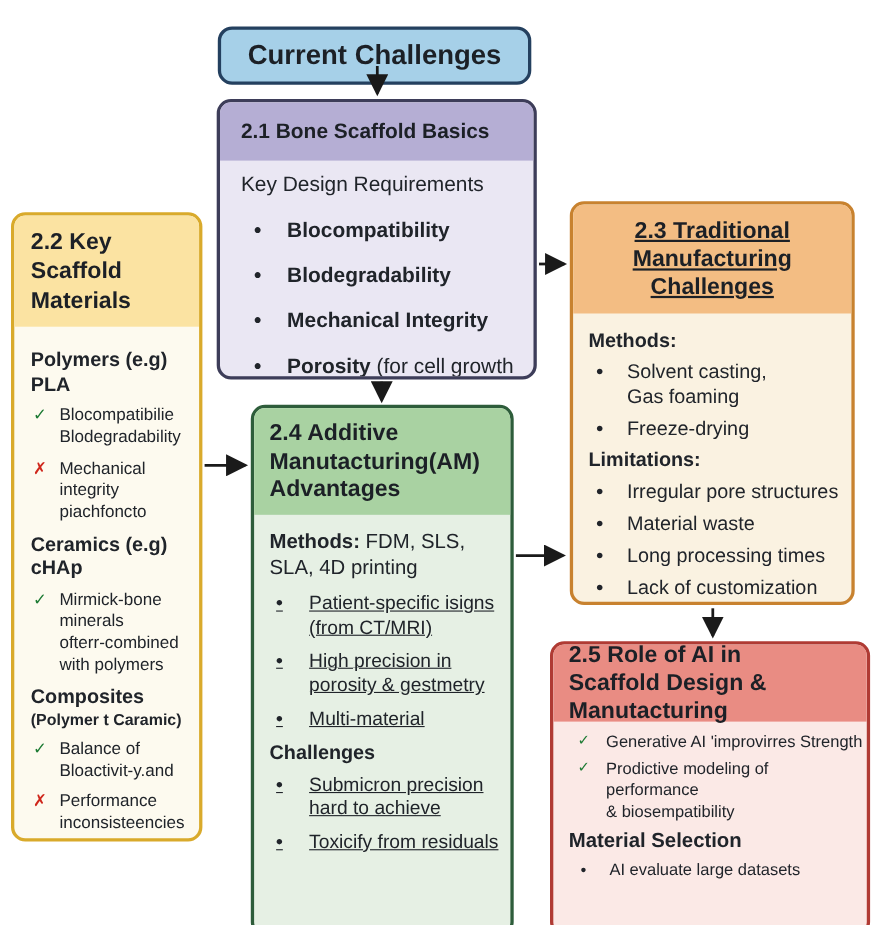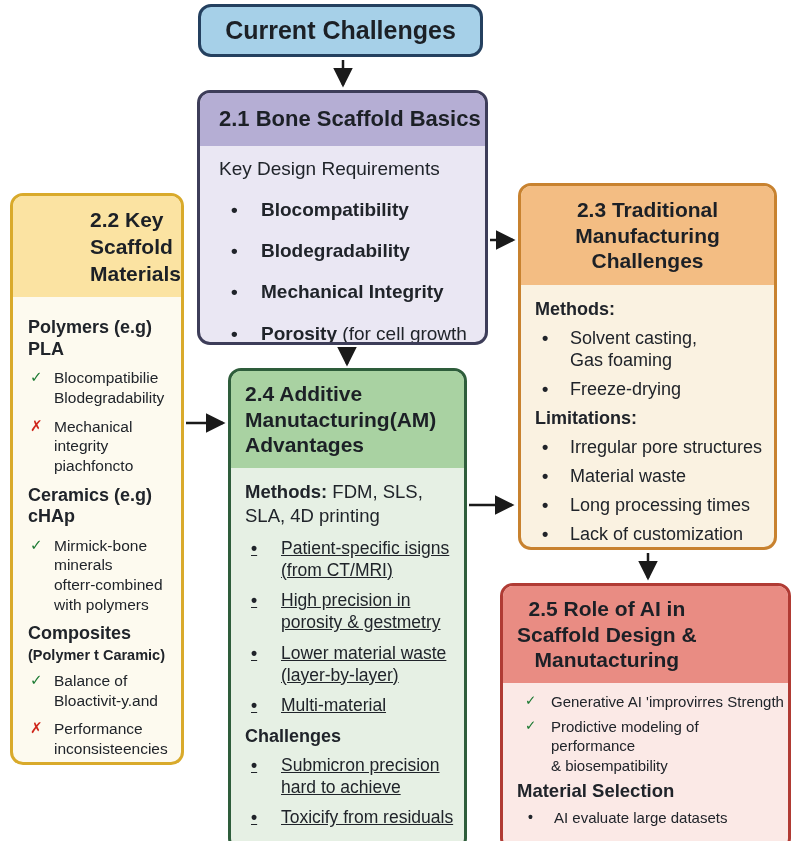--- a/index.html
+++ b/index.html
@@ -9,71 +9,71 @@
     font-family:"Liberation Sans","DejaVu Sans",sans-serif;
     color:#20242a;
   }
   .box{position:absolute;border-radius:13px;overflow:hidden;box-sizing:border-box;}
   .box-header{display:flex;align-items:center;box-sizing:border-box;}
   .box-title{font-weight:700;white-space:pre-line;line-height:1.22;color:#1c2026;}
   .pre{white-space:pre-line;}
 
   
   #box-current{
-    left:198px;top:4px;width:285px;height:53px;
+    left:198px;top:24px;width:285px;height:53px;
     background:#a6d0e8;border:3px solid #24405f;
     display:flex;align-items:center;justify-content:center;
   }
   #box-current .box-title{font-size:25px;}
 
   
   #box-basics{left:197px;top:90px;width:291px;height:255px;background:#eae7f3;border:3px solid #3d3d59;}
   #box-basics .box-header{background:#b5aed4;height:53px;padding:0 0 0 19px;}
-  #box-basics .box-title{font-size:22px;}
+  #box-basics .box-title{font-size:19px;}
   #box-basics .box-body{padding:12px 10px 0 19px;}
   .subhead{font-weight:400;font-size:19px;margin-bottom:9px;}
   .brow{display:flex;margin:18px 0 8px 6px;font-size:19px;line-height:1.22;}
   .brow .dot{width:30px;flex:0 0 30px;text-align:left;padding-left:6px;}
   .dot::before{content:"\2022";font-weight:700;}
   .bold-part{font-weight:700;}
   .rest-part{font-weight:400;}
 
   
   #box-materials{left:10px;top:193px;width:174px;height:572px;background:#fdfaef;border:3px solid #d9aa2b;}
-  #box-materials .box-header{background:#fbe3a2;height:101px;padding:0 0 0 15px;justify-content:flex-end;}
+  #box-materials .box-header{background:#fbe3a2;height:101px;padding:0 0 0 15px;}
   #box-materials .box-title{font-size:21px;line-height:1.3;}
   #box-materials .box-body{padding:11px 6px 0 15px;}
   .mat-heading{font-weight:700;font-size:18px;line-height:1.2;margin:9px 0 8px 0;white-space:pre-line;}
   .mat-subheading{font-weight:600;font-size:14.5px;margin:-6px 0 8px 0;}
   .mrow{display:flex;margin:0 0 9px 2px;font-size:15.5px;line-height:1.27;}
   .mrow .mark{width:24px;flex:0 0 24px;font-family:"DejaVu Sans",sans-serif;font-weight:700;font-size:15px;}
   .mark.check{color:#1c7a33;}
   .mark.cross{color:#cf261b;}
 
   
   #box-traditional{left:518px;top:183px;width:259px;height:367px;background:#faf2e1;border:3px solid #c8822f;}
   #box-traditional .box-header{background:#f3bd83;height:99px;justify-content:center;}
-  #box-traditional .box-title{font-size:21px;text-align:center;}
+  #box-traditional .box-title{font-size:21px;text-align:center;text-decoration:underline;}
   #box-traditional .box-body{padding:12px 4px 0 14px;}
   .sec-label{font-weight:700;font-size:18px;margin:2px 0 8px 0;}
   .orow{display:flex;margin:0 0 7px 2px;font-size:18px;line-height:1.22;}
   .orow .dot{width:28px;flex:0 0 28px;padding-left:5px;}
 
   
   #box-additive{left:228px;top:368px;width:239px;height:483px;background:#e6f0e4;border:3px solid #2e5d3b;}
   #box-additive .box-header{background:#a9d2a2;height:97px;padding:0 0 0 14px;}
   #box-additive .box-title{font-size:21px;}
   #box-additive .box-body{padding:12px 8px 0 14px;}
   .methods-line{font-size:18.5px;line-height:1.3;margin-bottom:10px;white-space:pre-line;}
   .grow{display:flex;margin:0 0 9px 0;font-size:17.5px;line-height:1.24;text-decoration:underline;}
   .grow .dot{width:30px;flex:0 0 30px;padding-left:6px;}
 
   
   #box-ai{left:500px;top:583px;width:291px;height:268px;background:#fbe9e6;border:3px solid #b03b34;}
-  #box-ai .box-header{background:#e98c83;height:97px;padding:0 0 0 14px;text-align:center;}
+  #box-ai .box-header{background:#e98c83;height:70px;padding:0 0 0 14px;}
   #box-ai .box-title{font-size:21px;}
   #box-ai .box-body{padding:9px 4px 0 14px;}
   .ai-label{font-weight:700;font-size:18.5px;margin:0 0 6px 0;}
   .airow{display:flex;margin:0 0 5px 8px;font-size:15px;line-height:1.3;}
   .airow .mark{width:26px;flex:0 0 26px;font-family:"DejaVu Sans",sans-serif;font-weight:700;font-size:13.5px;}
   .airow .dot{width:26px;flex:0 0 26px;padding-left:3px;font-size:14px;}
 
   #arrows{position:absolute;left:0;top:0;pointer-events:none;}
 </style>
 </head>
@@ -207,25 +207,20 @@
 SLA, 4D printing</span></div>
       <div class="grow">
         <span class="dot"></span>
         <span class="pre">Patient-specific isigns
 (from CT/MRI)</span>
       </div>
       <div class="grow">
         <span class="dot"></span>
         <span class="pre">High precision in
 porosity &amp; gestmetry</span>
-      </div>
-      <div class="grow">
-        <span class="dot"></span>
-        <span class="pre">Lower material waste
-(layer-by-layer)</span>
       </div>
       <div class="grow">
         <span class="dot"></span>
         <span class="pre">Multi-material</span>
       </div>
       <div class="sec-label">Challenges</div>
       <div class="grow">
         <span class="dot"></span>
         <span class="pre">Submicron precision
 hard to achieve</span>

